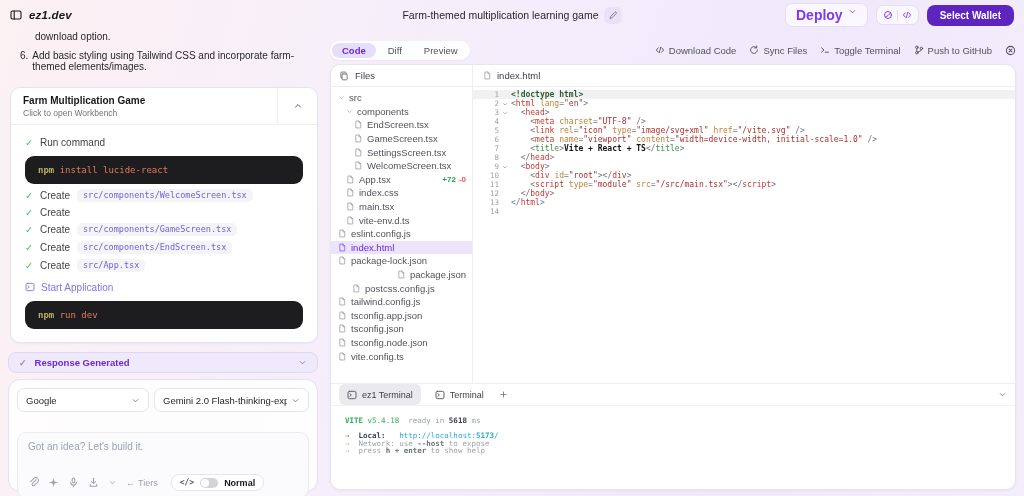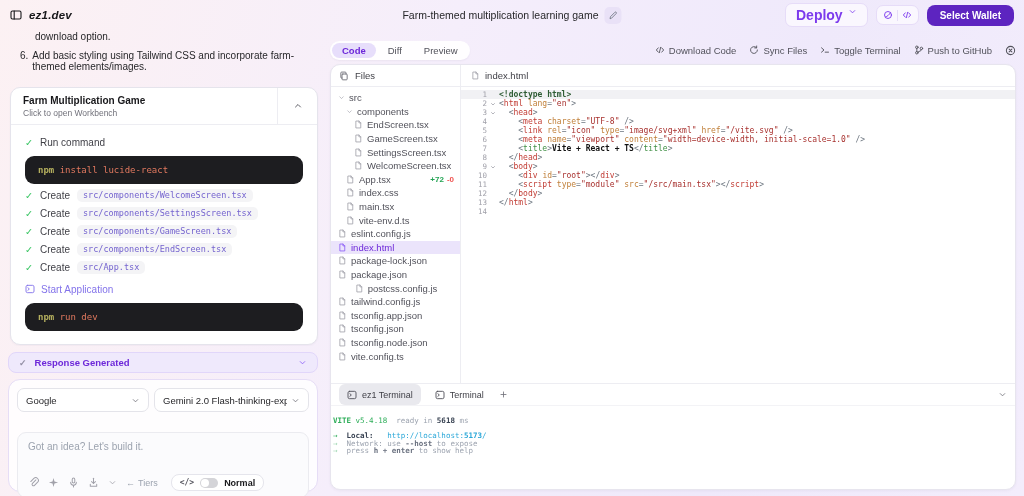--- a/index.html
+++ b/index.html
@@ -69,21 +69,21 @@
   
   .main { position:absolute; left:330px; top:40px; right:8px; bottom:6px; }
   .main-header { display:flex; align-items:center; justify-content:space-between; height:20px; }
   .tabs-pill { display:flex; gap:2px; padding:2px; background:rgba(255,255,255,.92); border-radius:999px; box-shadow:0 1px 2px rgba(40,30,80,.05); }
   .wtab { padding:2px 10px; border-radius:999px; font-size:9.5px; color:#52525b; }
   .wtab.active { background:#e7defb; color:#6d28d9; font-weight:700; }
   .toolbar { display:flex; align-items:center; gap:13px; color:#52525b; font-size:9.5px; }
   .tool-btn { display:flex; align-items:center; gap:4px; }
   .workbench { position:absolute; top:24px; left:0; right:0; bottom:0; background:#fff; border:1px solid #e7e5ee; border-radius:10px; display:flex; flex-direction:column; overflow:hidden; box-shadow:0 1px 3px rgba(40,30,80,.05); }
   .ws-top { flex:1; display:flex; min-height:0; }
-  .files-panel { width:130px; border-right:1px solid #ededf2; display:flex; flex-direction:column; }
+  .files-panel { width:142px; border-right:1px solid #ededf2; display:flex; flex-direction:column; }
   .files-header { height:22px; display:flex; align-items:center; gap:6px; padding:0 8px; border-bottom:1px solid #ededf2; font-size:9.5px; color:#3f3f46; }
   .files-header .ico { color:#71717a; }
   .tree { padding:4px 0; flex:1; overflow:hidden; font-size:9.5px; color:#52525b; }
   .tree-row { height:13.6px; display:flex; align-items:center; gap:4px; padding-right:6px; }
   .tree-row .tico { color:#a1a1aa; flex-shrink:0; }
   .tree-row.selected { background:#ebe4fb; color:#6d28d9; }
   .tree-row.selected .tico { color:#8b5cf6; }
   .tlabel { white-space:nowrap; overflow:hidden; }
   .badges { margin-left:auto; font-size:8px; display:flex; gap:3px; font-weight:600; }
   .badge-add { color:#22a353;margin-left:24px; } .badge-del { color:#ef5350; }
@@ -106,21 +106,21 @@
   .tk-b { color:#111; font-weight:700; }
   .tk-n { color:#24292f; }
 
   .terminal { height:106px; border-top:1px solid #ededf2; display:flex; flex-direction:column; }
   .term-tabs { height:22px; display:flex; gap:6px; padding:0 8px; border-bottom:1px solid #f3f3f6; }
   .term-tab { display:flex; align-items:center; gap:5px; font-size:9px; color:#3f3f46; padding:2.5px 8px; border-radius:6px; }
   .term-tab .ico { color:#52525b; }
   .term-tab.active { background:#e9e9ee; }
   .term-plus { color:#71717a; margin-left:1px; }
   .term-caret { margin-left:auto; color:#71717a; }
-  .term-body { padding:11px 2px; font-family:"DejaVu Sans Mono", monospace; font-size:7.5px; line-height:7.6px; white-space:pre; }
+  .term-body { padding:11px 14px; font-family:"DejaVu Sans Mono", monospace; font-size:7.5px; line-height:7.6px; white-space:pre; }
   .t-vb { color:#2fae5a; font-weight:700; }
   .t-v { color:#2fae5a; }
   .t-dim { color:#9ca3af; }
   .t-dimb { color:#6b7280; font-weight:700; }
   .t-b { color:#374151; font-weight:700; }
   .t-ga { color:#2fae5a; }
   .t-gad { color:#9fd6b2; }
   .t-l { color:#2aa7d8; }
   .t-lb { color:#2aa7d8; font-weight:700; }
   .t-n { color:#374151; }
@@ -209,21 +209,20 @@
           </div>
           <div class="codeblock"><span class="cb-cmd">npm</span><span class="cb-arg"> install lucide-react</span></div>
           <div class="row create">
             <span class="check">✓</span>
             <span>Create</span>
             <code class="chip">src/components/WelcomeScreen.tsx</code>
           </div>
           <div class="row create">
             <span class="check">✓</span>
             <span>Create</span>
-            <code class="chip">src/components/SettingsScreen.tsx</code>
           </div>
           <div class="row create">
             <span class="check">✓</span>
             <span>Create</span>
             <code class="chip">src/components/GameScreen.tsx</code>
           </div>
           <div class="row create">
             <span class="check">✓</span>
             <span>Create</span>
             <code class="chip">src/components/EndScreen.tsx</code>
@@ -506,30 +505,30 @@
             </div>
             <div class="tree-row" style="padding-left: 7px;">
               <span class="tico ico">
                 <svg width="9" height="9" viewBox="0 0 12 12" fill="none" stroke="currentColor" stroke-width="1.1" stroke-linecap="round" stroke-linejoin="round">
                   <path d="M3 1.4h3.6l2.4 2.4v6.8H3z"></path>
                   <path d="M6.6 1.4v2.4H9"></path>
                 </svg>
               </span>
               <span class="tlabel">package-lock.json</span>
             </div>
-            <div class="tree-row" style="padding-left: 7px;">
+            <div class="tree-row" style="padding-left: 19px; justify-content: flex-end;">
               <span class="tico ico">
                 <svg width="9" height="9" viewBox="0 0 12 12" fill="none" stroke="currentColor" stroke-width="1.1" stroke-linecap="round" stroke-linejoin="round">
                   <path d="M3 1.4h3.6l2.4 2.4v6.8H3z"></path>
                   <path d="M6.6 1.4v2.4H9"></path>
                 </svg>
               </span>
               <span class="tlabel">package.json</span>
             </div>
-            <div class="tree-row" style="padding-left: 7px; justify-content: center;">
+            <div class="tree-row" style="padding-left: 21px;">
               <span class="tico ico">
                 <svg width="9" height="9" viewBox="0 0 12 12" fill="none" stroke="currentColor" stroke-width="1.1" stroke-linecap="round" stroke-linejoin="round">
                   <path d="M3 1.4h3.6l2.4 2.4v6.8H3z"></path>
                   <path d="M6.6 1.4v2.4H9"></path>
                 </svg>
               </span>
               <span class="tlabel">postcss.config.js</span>
             </div>
             <div class="tree-row" style="padding-left: 7px;">
               <span class="tico ico">

